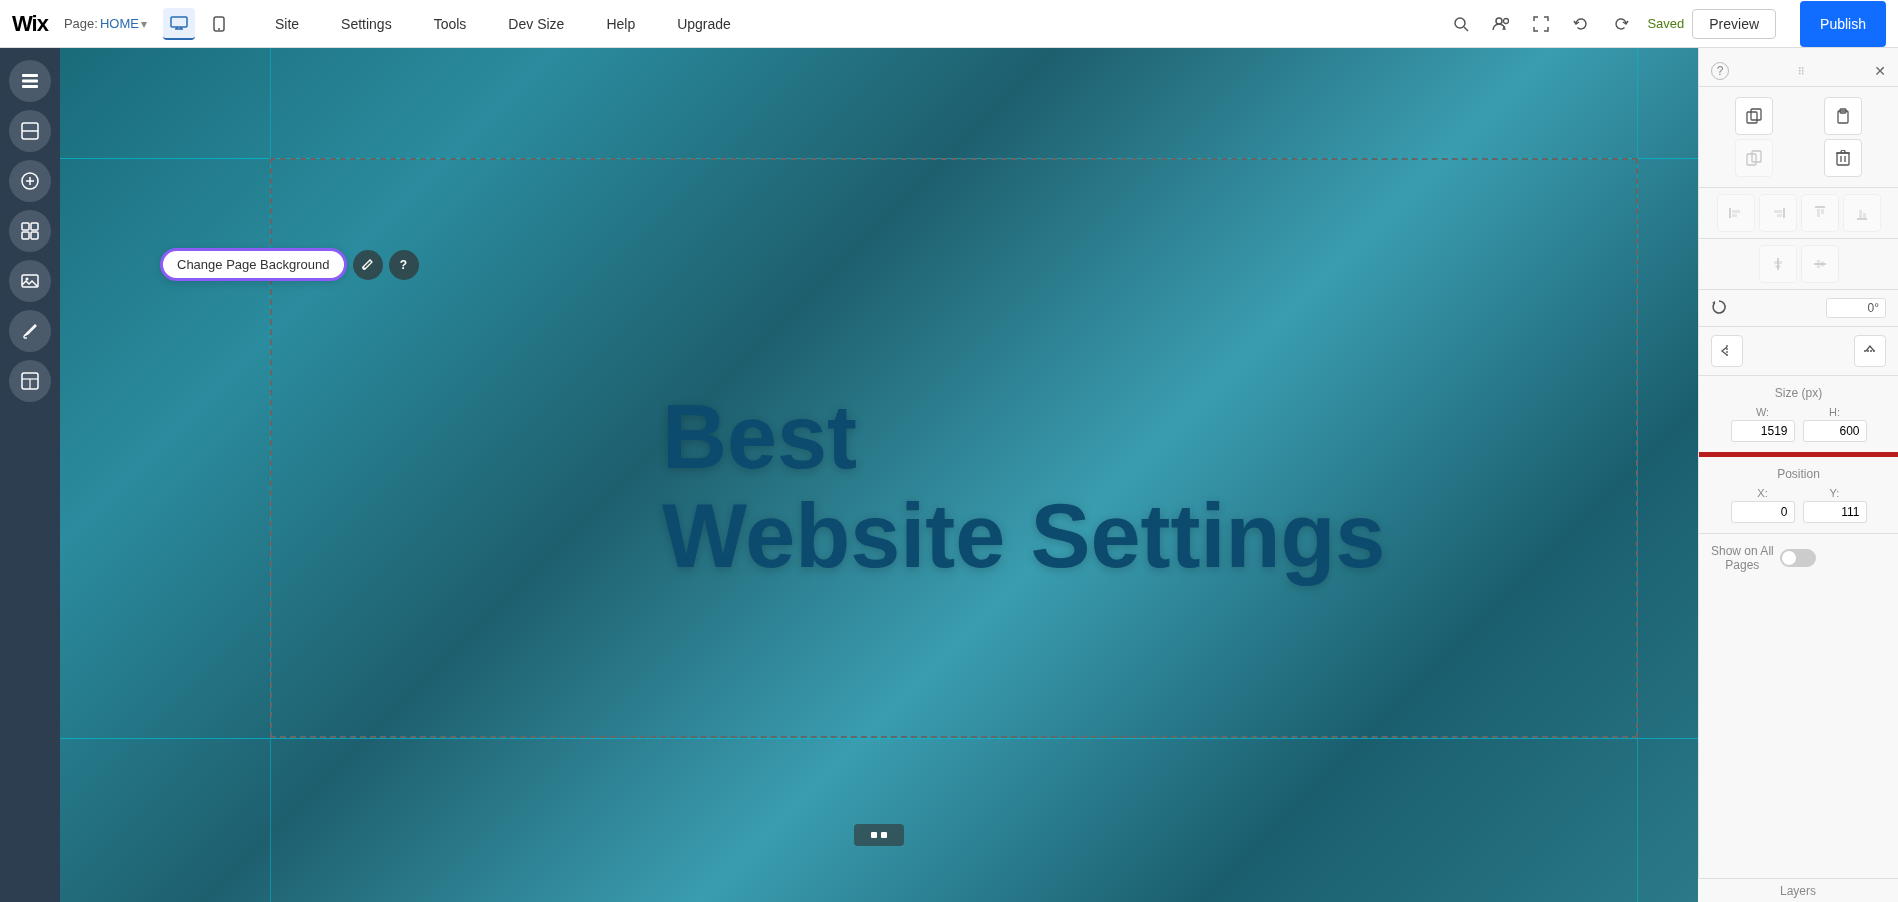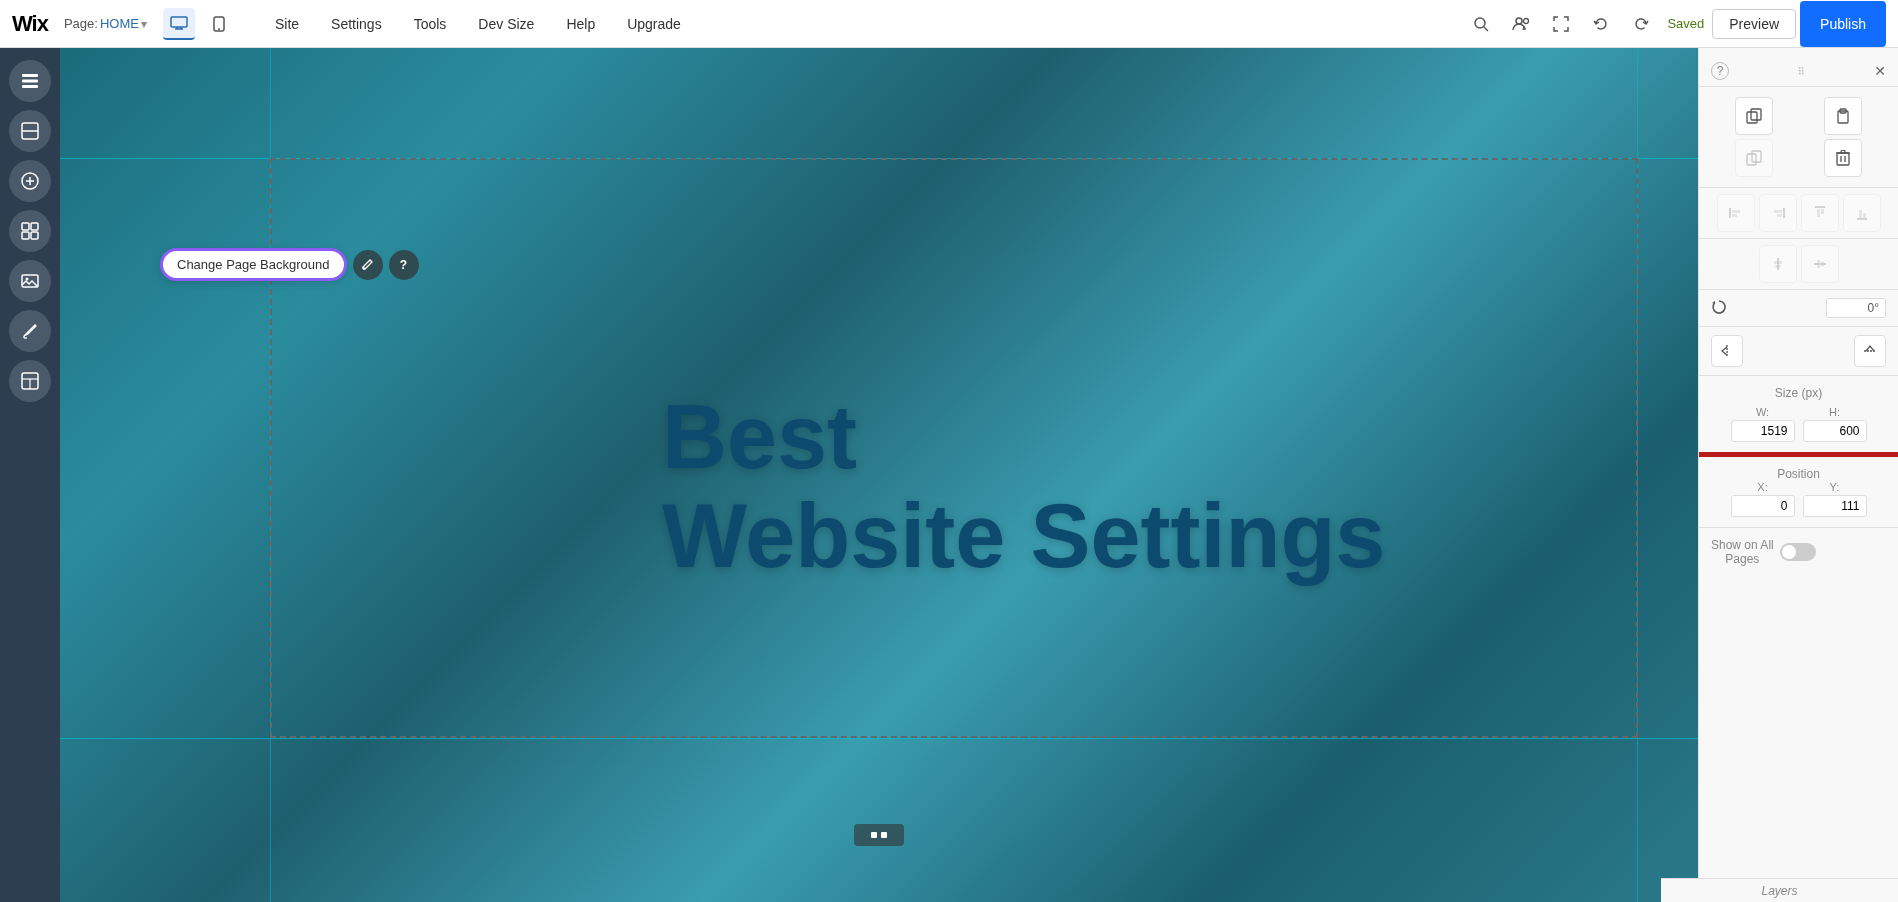--- a/index.html
+++ b/index.html
@@ -57,21 +57,21 @@
       color: #333;
     }
     #topbar .device-icon.active {
       background: #e8f0fe;
       color: #2b6cb0;
       border-bottom: 2px solid #2b6cb0;
     }
     #topbar .nav-items {
       display: flex;
       align-items: flex-start;
-      gap: 0;
+      gap: 10px;
       flex: 1;
     }
     #topbar .nav-item {
       font-size: 14px;
       color: #333;
       padding: 0 16px;
       height: 48px;
       display: flex;
       align-items: center;
       cursor: pointer;
@@ -99,21 +99,21 @@
       margin-right: 8px;
     }
     #topbar .preview-btn {
       font-size: 14px;
       color: #333;
       border: 1px solid #ccc;
       background: #fff;
       padding: 6px 16px;
       border-radius: 4px;
       cursor: pointer;
-      margin-right: 4px;
+      margin-right: 24px;
     }
     #topbar .publish-btn {
       font-size: 14px;
       color: #fff;
       background: #116dff;
       padding: 15px 20px;
       border-radius: 4px;
       cursor: pointer;
       border: none;
       font-weight: 500;
@@ -406,20 +406,21 @@
       text-align: right;
     }
 
     .position-section {
       padding: 10px 12px;
       border-bottom: 1px solid #e0e0e0;
     }
     .position-title {
       font-size: 12px;
       color: #888;
+      margin-bottom: 6px;
       text-align: center;
     }
     .position-fields {
       display: flex;
       gap: 8px;
       justify-content: center;
     }
     .position-field {
       display: flex;
       flex-direction: column;
@@ -469,31 +470,30 @@
       height: 14px;
       background: #fff;
       border-radius: 50%;
     }
 
     
     #layers-tab {
       position: absolute;
       bottom: 0;
       right: 0;
-      width: 237px;
+      width: 200px;
       height: 24px;
       background: #f8f8f8;
       border-top: 1px solid #e0e0e0;
       display: flex;
       align-items: center;
       justify-content: center;
       font-size: 12px;
       color: #888;
       cursor: pointer;
-      font-style: italic;
     }
   </style>
 </head>
 <body>
 
 <div id="topbar">
   <span class="wix-logo">Wix</span>
   <span class="page-label">Page:</span>
   <span class="page-name">HOME</span>
   <span class="chevron-icon">▾</span>

